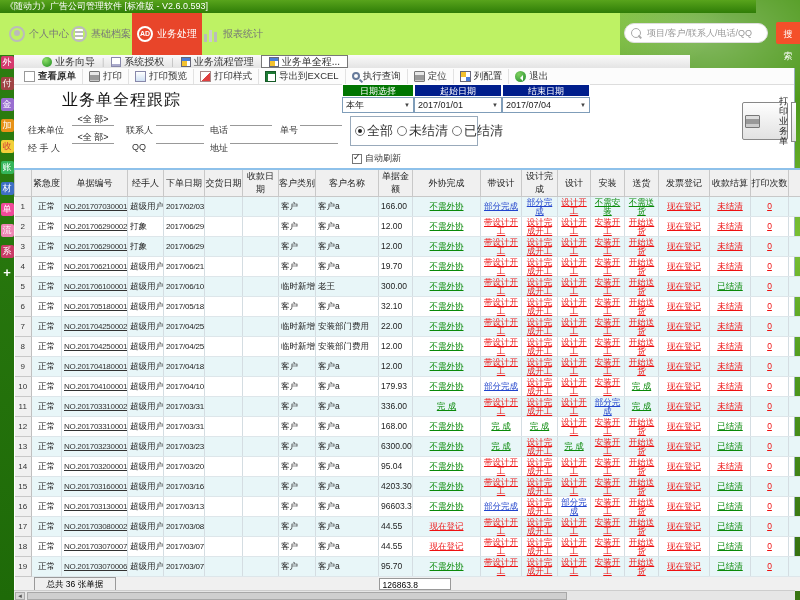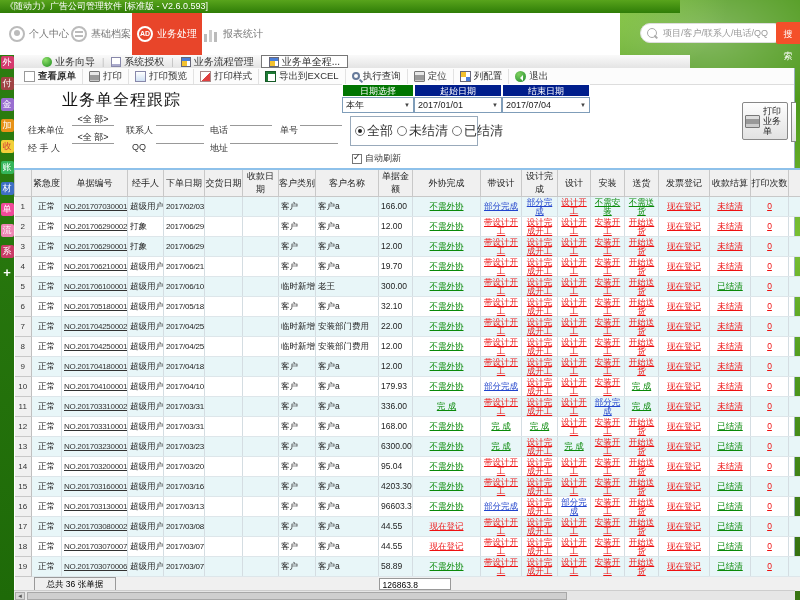--- a/index.html
+++ b/index.html
@@ -8,41 +8,41 @@
     font-family:"Liberation Sans","DejaVu Sans",sans-serif;
     background-color:#4f9a1d;
     background-image:
       radial-gradient(ellipse 240px 140px at 88% 6%, rgba(255,255,255,.30), transparent 60%),
       radial-gradient(ellipse 300px 200px at 98% 40%, #7cc234, transparent 65%),
       radial-gradient(ellipse 280px 170px at 70% 0%, #8fd23e, transparent 60%),
       radial-gradient(ellipse 420px 280px at 100% 95%, #356f10, transparent 70%),
       radial-gradient(ellipse 320px 240px at 0% 100%, #2e7a0c, transparent 70%);
   }
   
-  .titlebar{position:absolute;left:0;top:0;width:680px;height:13px;
+  .titlebar{position:absolute;left:0;top:0;width:756px;height:13px;
     background:linear-gradient(#58a41c,#2f7d07);color:#fff;font-size:9px;line-height:13px;
     padding-left:5px;box-sizing:border-box;white-space:nowrap;}
   
-  .navbar{position:absolute;left:0;top:13px;width:620px;height:42px;background:#ffffff;
+  .navbar{position:absolute;left:0;top:13px;width:620px;height:42px;background:#bef264;
     display:flex;align-items:stretch;padding-left:8px;box-sizing:border-box;}
   .nav-item{width:62px;display:flex;flex-direction:row;align-items:center;justify-content:center;
     gap:4px;color:#777;font-size:10px;cursor:pointer;}
   .nav-item.active{background:#e8452a;color:#fff;width:70px;}
   .nicn{display:inline-block;width:16px;height:16px;border-radius:50%;box-sizing:border-box;flex:none;}
   .user-icon{border:2px solid #bbb;position:relative;}
   .user-icon::after{content:"";position:absolute;left:3px;top:2px;width:6px;height:6px;border-radius:50%;background:#bbb;}
   .archive-icon{border:2px solid #bbb;background:
      repeating-linear-gradient(#fff 0 2px,#bbb 2px 4px) center/8px 10px no-repeat;}
   .ad-badge-icon{border:2px solid #fff;color:#fff;font-size:7px;line-height:12px;text-align:center;font-weight:bold;}
   .chart-icon{border:none;border-radius:0;background:
      linear-gradient(#bbb,#bbb) 1px 8px/3px 8px no-repeat,
      linear-gradient(#ccc,#ccc) 6px 4px/3px 12px no-repeat,
      linear-gradient(#bbb,#bbb) 11px 6px/3px 10px no-repeat;}
   .gear-icon{border:2px dashed #bbb;background:radial-gradient(circle at center,#bbb 2px,transparent 3px);}
-  .search-wrap{position:absolute;left:640px;top:23px;width:144px;height:20px;background:#fff;
+  .search-wrap{position:absolute;left:624px;top:23px;width:144px;height:20px;background:#fff;
     border:1px solid #ddd;border-radius:10px;display:flex;align-items:center;padding:0 6px;box-sizing:border-box;}
   .mag-icon{width:8px;height:8px;border:1.5px solid #aaa;border-radius:50%;position:relative;flex:none;margin-right:4px;}
   .mag-icon::after{content:"";position:absolute;left:6px;top:7px;width:4px;height:1.5px;background:#aaa;transform:rotate(45deg);}
   .search-input{border:none;outline:none;flex:1;font-size:9px;color:#666;min-width:0;
     font-family:"Liberation Sans","DejaVu Sans",sans-serif;}
   .search-input::placeholder{color:#999;}
   .search-btn{position:absolute;left:776px;top:22px;width:24px;height:22px;background:#f4502a;color:#fff;
     font-size:9px;line-height:22px;text-align:center;border:none;border-radius:2px 0 0 2px;cursor:pointer;
     font-family:"Liberation Sans","DejaVu Sans",sans-serif;}
   
@@ -86,21 +86,21 @@
   .exit-icon::after{content:"";position:absolute;left:2px;top:4px;border:3px solid transparent;border-right-color:#fff;}
   
   .page-title{position:absolute;left:48px;top:22px;font-size:16px;color:#111;letter-spacing:1px;}
   .date-filter{position:absolute;left:328px;top:16px;display:grid;grid-template-columns:72px 88px 88px;}
   .df-h{height:13px;font-size:9px;line-height:13px;color:#fff;text-align:center;border:1px solid #fff;box-sizing:border-box;cursor:default;}
   .df-v{height:16px;font-size:9px;line-height:14px;color:#222;background:#fff;border:1px solid #7f9db9;
     box-sizing:border-box;display:flex;align-items:center;padding:0 3px;cursor:pointer;}
   .df-v .val{flex:1;text-align:left;}
   .dd-arrow{font-size:6px;color:#444;}
   .print-order-btn{position:absolute;left:728px;top:34px;width:46px;height:38px;border:1px solid #888;border-radius:2px;
-    background:linear-gradient(#fefefe,#e2e2e2);display:flex;align-items:center;gap:3px;padding:2px;box-sizing:border-box;
+    background:linear-gradient(#fefefe,#e2e2e2);display:flex;align-items:center;gap:19px;padding:2px;box-sizing:border-box;
     font-size:9px;color:#222;cursor:pointer;}
   .printer-icon{width:13px;height:11px;background:linear-gradient(#ddd 0 3px,#999 3px 8px,#ccc 8px);
     border:1px solid #777;border-radius:1px;flex:none;}
   .btn-text{line-height:10px;}
   .btn-sliver{position:absolute;left:777px;top:34px;width:4px;height:38px;border:1px solid #888;border-right:none;
     background:linear-gradient(#fefefe,#e2e2e2);}
   
   .f-label{position:absolute;font-size:9px;color:#333;white-space:nowrap;}
   .f-line{position:absolute;height:12px;border-bottom:1px solid #999;font-size:9px;line-height:12px;
     text-align:center;color:#222;cursor:text;}
@@ -730,21 +730,21 @@
           <tr class="odd">
             <td class="rn">19</td>
             <td class="c">正常</td>
             <td><span class="lnk ono">NO.201703070006</span></td>
             <td>超级用户</td>
             <td class="dt">2017/03/07</td>
             <td class="dt"></td>
             <td class="dt"></td>
             <td>客户</td>
             <td>客户a</td>
-            <td>58.89</td>
+            <td>95.70</td>
             <td class="c wrap"><span class="lnk s-g">不需外协</span></td>
             <td class="c wrap"><span class="lnk s-r">带设计开工</span></td>
             <td class="c wrap"><span class="lnk s-r">设计完成开工</span></td>
             <td class="c wrap"><span class="lnk s-r">设计开工</span></td>
             <td class="c wrap"><span class="lnk s-r">安装开工</span></td>
             <td class="c wrap"><span class="lnk s-r">开始送货</span></td>
             <td class="c wrap"><span class="lnk s-r">现在登记</span></td>
             <td class="c wrap"><span class="lnk s-g">已结清</span></td>
             <td class="c"><span class="lnk s-r">0</span></td>
             <td></td>

